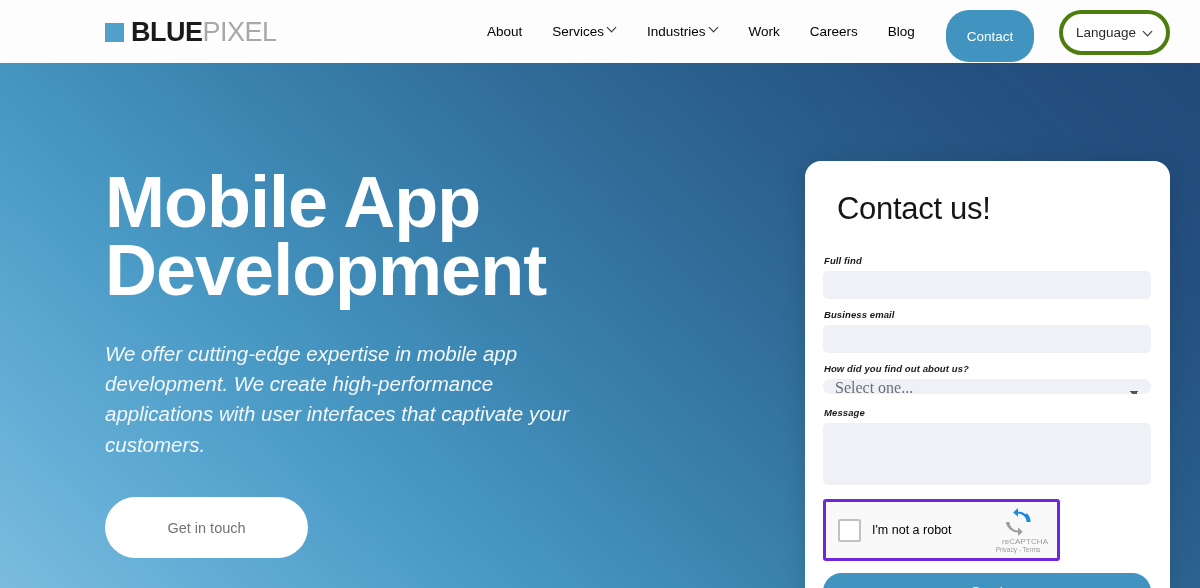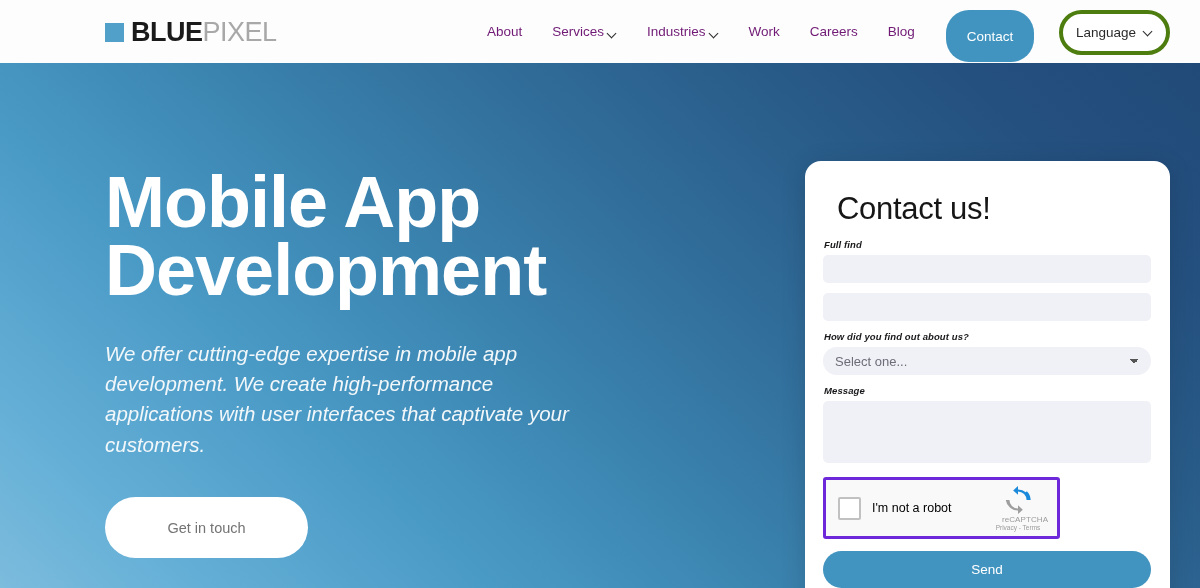--- a/index.html
+++ b/index.html
@@ -31,23 +31,23 @@
     line-height: 1; white-space: nowrap;
   }
   .logo-blue { color: #1a1a1a; font-weight: 700; }
   .logo-pixel { color: #a8a8a8; font-weight: 400; }
 
   .nav {
     position: absolute; left: 487px; top: 24px;
     display: flex; align-items: center; gap: 30px;
   }
   .nav-item {
-    font-size: 13.5px; color: #701a75;
+    font-size: 13.5px; color: #000000;
     cursor: pointer; white-space: nowrap;
-    display: flex; align-items: flex-end; gap: 4px;
+    display: flex; align-items: flex-start; gap: 4px;
   }
   .caret {
     display: inline-block;
     width: 9px; height: 9px;
     position: relative; top: -1px;
   }
   .caret::before {
     content: "";
     position: absolute; left: 0; top: 1px;
     width: 6px; height: 6px;
@@ -129,46 +129,46 @@
     position: absolute; left: 805px; top: 98px;
     width: 365px; height: 490px;
     background: #ffffff;
     border-radius: 16px 16px 0 0;
     padding: 20px 18px 0 18px;
     box-shadow: 0 4px 26px rgba(0,0,0,0.13);
   }
   .card-title {
     font-size: 31px; font-weight: 400;
     color: #161616; letter-spacing: -0.3px;
-    margin: 10px 0 12px 14px;
+    margin: 10px 0 28px 14px;
   }
   .field { margin: 0 0 10px 0; padding: 0 0px; }
   .field-label {
     font-size: 9.5px;
     font-weight: 700; font-style: italic;
     color: #18181b;
     margin: 0 0 5px 1px;
     letter-spacing: 0.1px;
   }
   .field-input {
     width: 328px; height: 28px;
     background: #f0f0f7;
     border: none; border-radius: 5px;
     outline: none;
     font-family: "Liberation Sans", sans-serif;
     font-size: 12px; color: #444;
     padding: 0 10px;
   }
   .field-select {
-    width: 328px; height: 28px;
+    width: 328px; height: 15px;
     background: #f0f0f7;
     border: none; border-radius: 14px;
     outline: none;
-    font-family: Liberation Sans, sans-serif;
-    font-size: 13px; color: #6d6d78;
+    font-family: Liberation Serif, serif;
+    font-size: 16px; color: #6d6d78;
     padding: 0 12px;
     appearance: none; -webkit-appearance: none;
     background-image:
       linear-gradient(45deg, transparent 50%, #555 50%),
       linear-gradient(135deg, #555 50%, transparent 50%);
     background-position:
       calc(100% - 17px) 12px,
       calc(100% - 12px) 12px;
     background-size: 5px 5px, 5px 5px;
     background-repeat: no-repeat;
@@ -285,20 +285,21 @@
 
   <div class="card">
     <div class="card-title">Contact us!</div>
 
     <div class="field">
       <div class="field-label">Full find</div>
       <input class="field-input" type="text" value="" style="">
     </div>
 
     <div class="field">
+      <div class="field-label">Business email</div>
       <input class="field-input" type="text" value="" style="">
     </div>
 
     <div class="field">
       <div class="field-label">How did you find out about us?</div>
       <select class="field-select">
         <option>Select one...</option>
       </select>
     </div>
 

